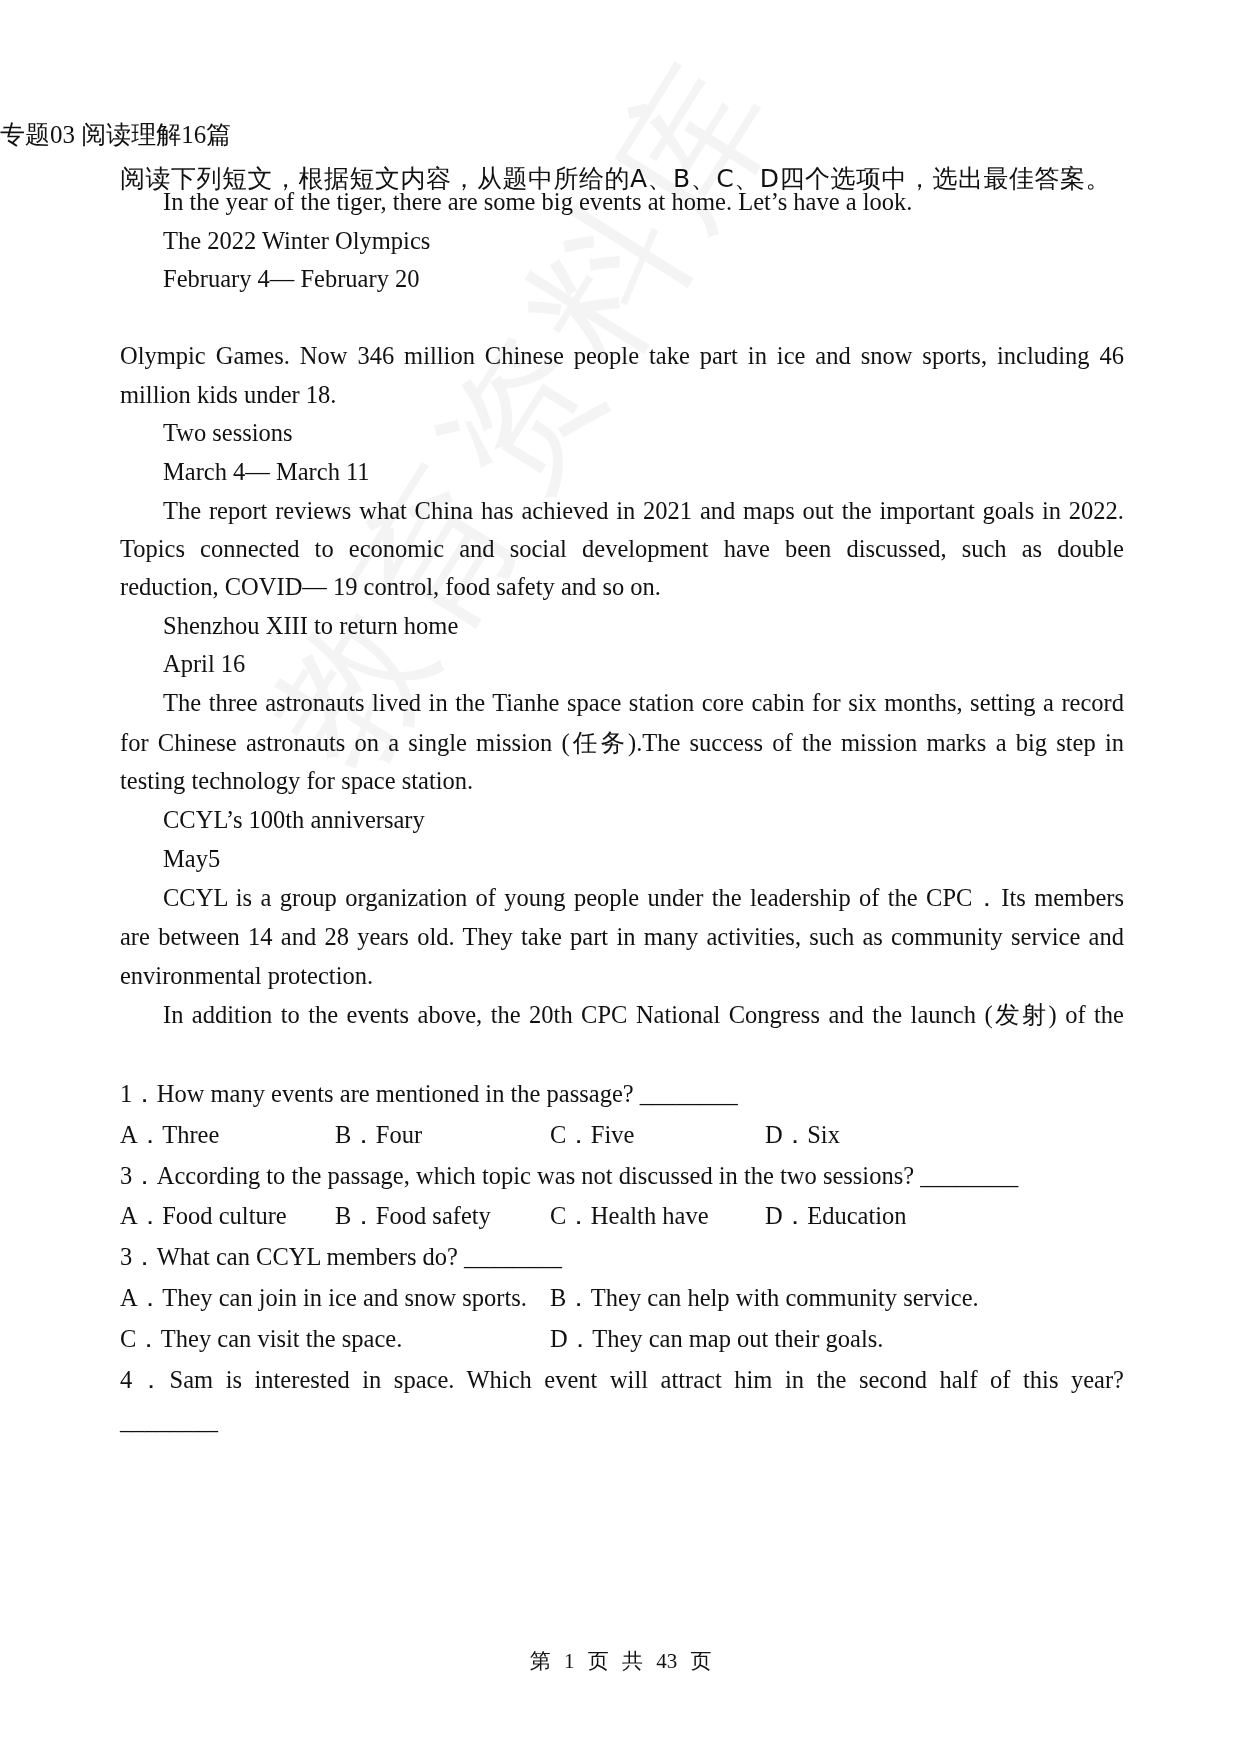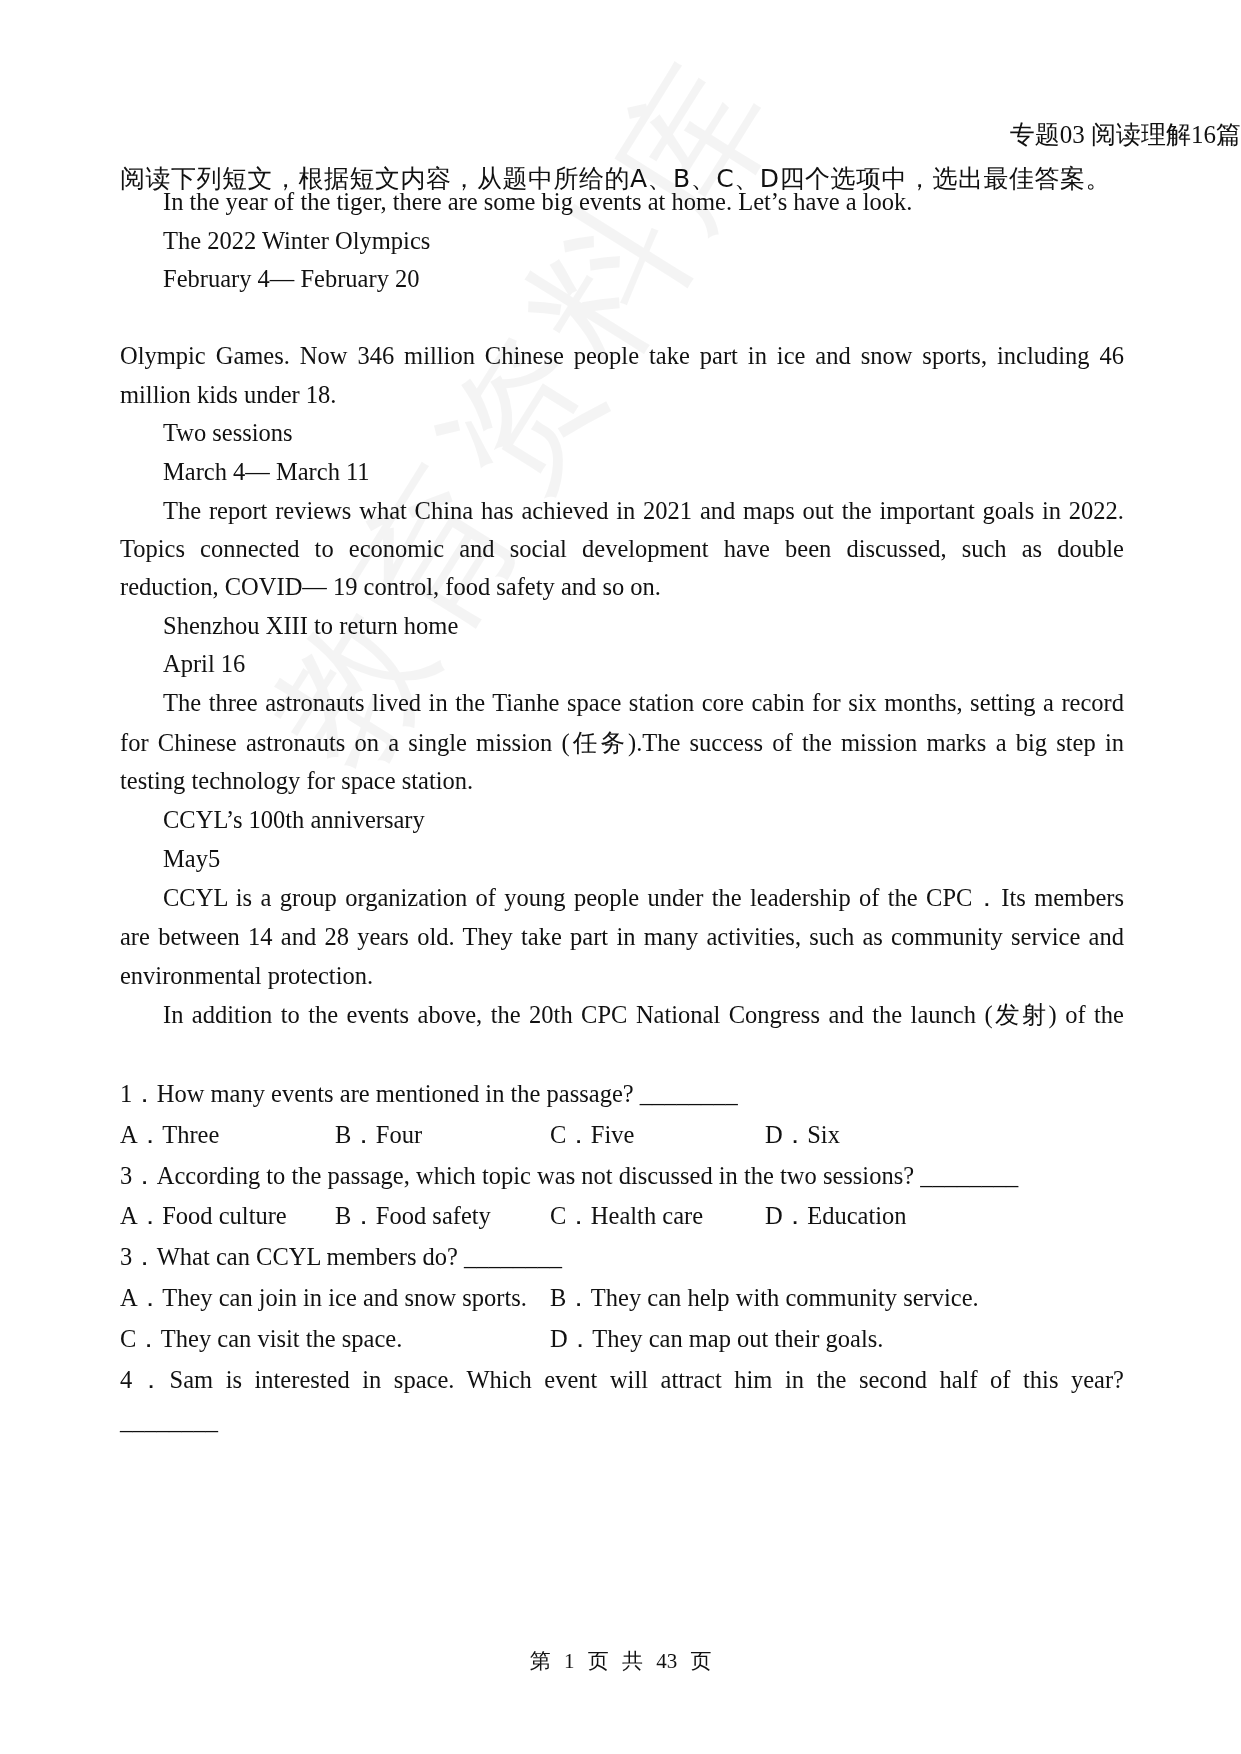--- a/index.html
+++ b/index.html
@@ -6,21 +6,21 @@
   body { width: 1241px; height: 1754px; position: relative; overflow: hidden;
          font-family: "Liberation Serif", "DejaVu Serif", serif; color: #111; }
   .page { position: absolute; left: 0; top: 0; width: 1241px; height: 1754px; }
   .watermark { position: absolute; left: 230px; top: 700px; transform: rotate(-58deg);
                transform-origin: left top; font-size: 150px; color: rgba(0,0,0,0.045);
                letter-spacing: 10px; white-space: nowrap; font-family: "DejaVu Sans", sans-serif;
                pointer-events: none; }
   .line { position: absolute; left: 120px; width: 1004px; font-size: 24.5px; line-height: 32px; white-space: nowrap; }
   .indent { left: 163px; width: 961px; }
   .just { text-align: justify; text-align-last: justify; }
-  .title { position: absolute; top: 118px; left: 0; width: 1241px; text-align: right; font-size: 25px; }
+  .title { position: absolute; top: 118px; left: 0; width: 1241px; text-align: left; font-size: 25px; }
   .instr { position: absolute; top: 162px; left: 120px; font-size: 25px; font-family: "DejaVu Sans", sans-serif; letter-spacing: 0.5px; }
   .opt { position: absolute; font-size: 24.5px; line-height: 32px; white-space: nowrap; }
   .footer { position: absolute; top: 1647px; left: 0; width: 1241px; text-align: center; font-size: 21px; word-spacing: 8px; }
 </style>
 </head>
 <body>
 
 <div class="page">
   <div class="watermark">教育资料库</div>
 
@@ -56,21 +56,21 @@
 
   <div class="line" style="top:1078px">1．How many events are mentioned in the passage? ________</div>
   <div class="opt" style="top:1119px;left:120px">A．Three</div>
   <div class="opt" style="top:1119px;left:335px">B．Four</div>
   <div class="opt" style="top:1119px;left:550px">C．Five</div>
   <div class="opt" style="top:1119px;left:765px">D．Six</div>
 
   <div class="line" style="top:1160px">3．According to the passage, which topic was not discussed in the two sessions? ________</div>
   <div class="opt" style="top:1200px;left:120px">A．Food culture</div>
   <div class="opt" style="top:1200px;left:335px">B．Food safety</div>
-  <div class="opt" style="top:1200px;left:550px">C．Health care</div>
+  <div class="opt" style="top:1200px;left:550px">C．Health have</div>
   <div class="opt" style="top:1200px;left:765px">D．Education</div>
 
   <div class="line" style="top:1241px">3．What can CCYL members do? ________</div>
   <div class="opt" style="top:1282px;left:120px">A．They can join in ice and snow sports.</div>
   <div class="opt" style="top:1282px;left:550px">B．They can help with community service.</div>
   <div class="opt" style="top:1323px;left:120px">C．They can visit the space.</div>
   <div class="opt" style="top:1323px;left:550px">D．They can map out their goals.</div>
 
   <div class="line just" style="top:1364px">4．Sam is interested in space. Which event will attract him in the second half of this year?</div>
   <div class="line" style="top:1405px">________</div>

